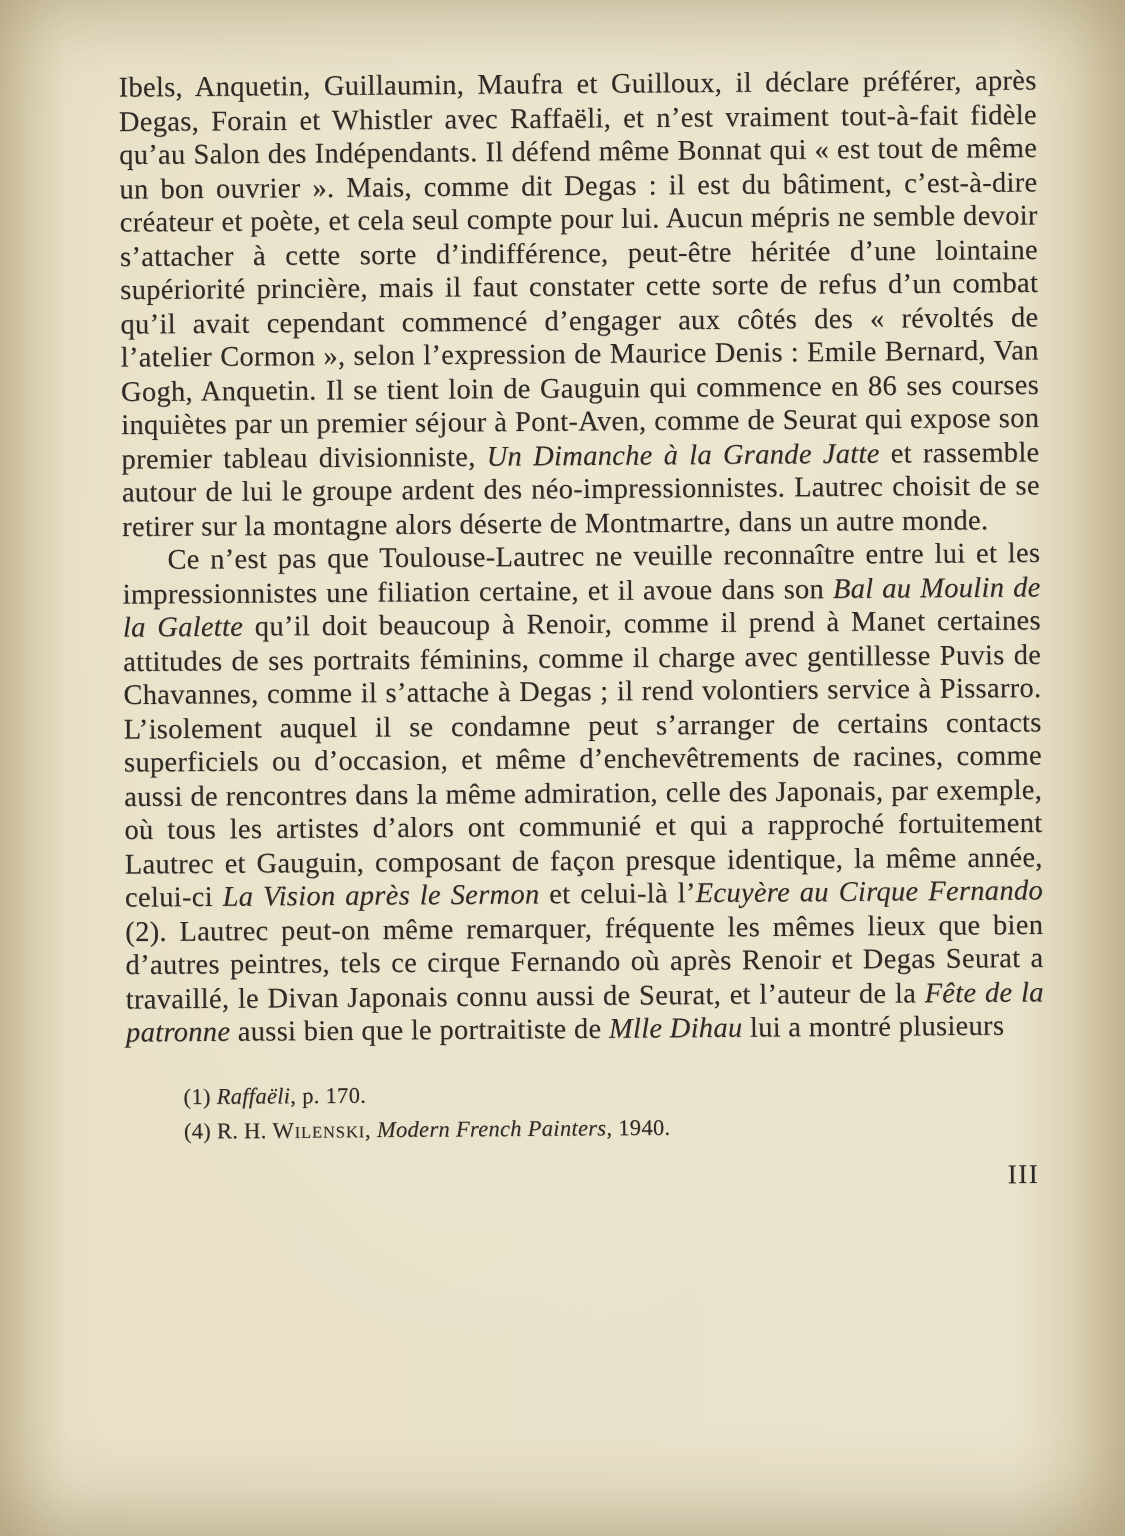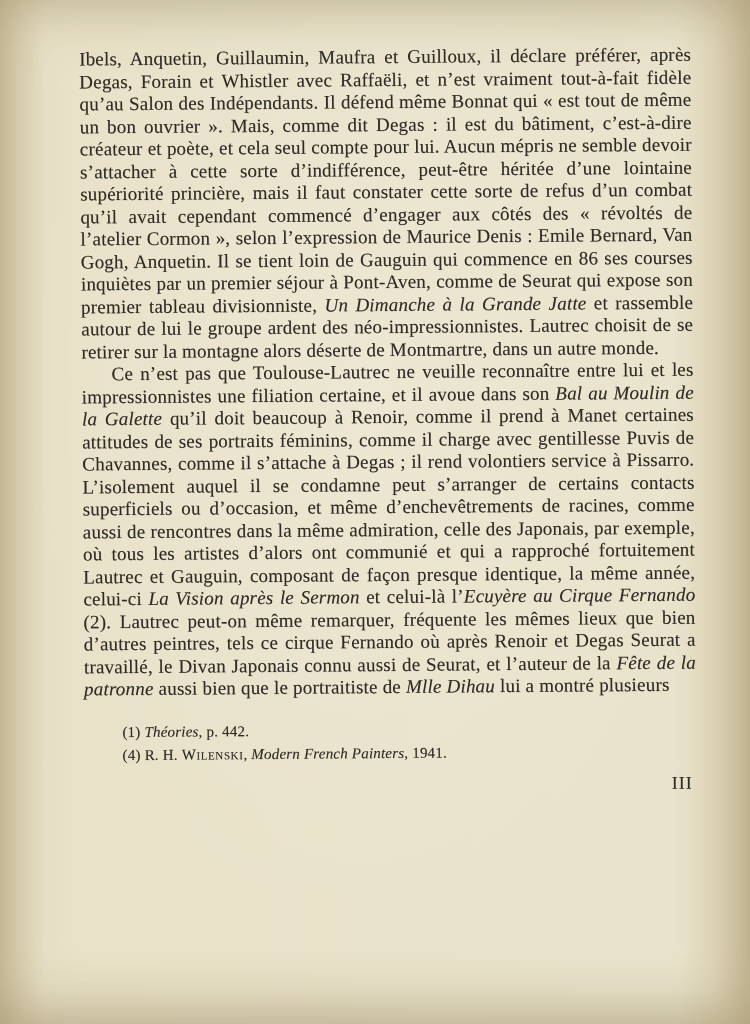--- a/index.html
+++ b/index.html
@@ -71,19 +71,19 @@
 
 <div class="vignette"></div>
 
 <div class="page-content">
 
   <p class="body-par"><span>Ibels, Anquetin, Guillaumin, Maufra et Guilloux, il déclare préférer, après Degas, Forain et Whistler avec Raffaëli, et n’est vraiment tout-à-fait fidèle qu’au Salon des Indépendants. Il défend même Bonnat qui « est tout de même un bon ouvrier ». Mais, comme dit Degas : il est du bâtiment, c’est-à-dire créateur et poète, et cela seul compte pour lui. Aucun mépris ne semble devoir s’attacher à cette sorte d’indifférence, peut-être héritée d’une lointaine supériorité princière, mais il faut constater cette sorte de refus d’un combat qu’il avait cependant commencé d’engager aux côtés des « révoltés de l’atelier Cormon », selon l’expression de Maurice Denis : Emile Bernard, Van Gogh, Anquetin. Il se tient loin de Gauguin qui commence en 86 ses courses inquiètes par un premier séjour à Pont-Aven, comme de Seurat qui expose son premier tableau divisionniste, </span><span class="italic">Un Dimanche à la Grande Jatte</span><span> et rassemble autour de lui le groupe ardent des néo-impressionnistes. Lautrec choisit de se retirer sur la montagne alors déserte de Montmartre, dans un autre monde.</span></p>
 
   <p class="body-par indented"><span>Ce n’est pas que Toulouse-Lautrec ne veuille reconnaître entre lui et les impressionnistes une filiation certaine, et il avoue dans son </span><span class="italic">Bal au Moulin de la Galette</span><span> qu’il doit beaucoup à Renoir, comme il prend à Manet certaines attitudes de ses portraits féminins, comme il charge avec gentillesse Puvis de Chavannes, comme il s’attache à Degas ; il rend volontiers service à Pissarro. L’isolement auquel il se condamne peut s’arranger de certains contacts superficiels ou d’occasion, et même d’enchevêtrements de racines, comme aussi de rencontres dans la même admiration, celle des Japonais, par exemple, où tous les artistes d’alors ont communié et qui a rapproché fortuitement Lautrec et Gauguin, composant de façon presque identique, la même année, celui-ci </span><span class="italic">La Vision après le Sermon</span><span> et celui-là l’</span><span class="italic">Ecuyère au Cirque Fernando</span><span> (2). Lautrec peut-on même remarquer, fréquente les mêmes lieux que bien d’autres peintres, tels ce cirque Fernando où après Renoir et Degas Seurat a travaillé, le Divan Japonais connu aussi de Seurat, et l’auteur de la </span><span class="italic">Fête de la patronne</span><span> aussi bien que le portraitiste de </span><span class="italic">Mlle Dihau</span><span> lui a montré plusieurs</span></p>
 
   <div class="footnotes">
-    <p class="footnote"><span>(1) </span><span class="italic">Théories</span><span>, p. 442.</span></p>
-    <p class="footnote"><span>(4) R. H. </span><span class="smallcaps">Wilenski</span><span>, </span><span class="italic">Modern French Painters</span><span>, 1941.</span></p>
+    <p class="footnote"><span>(1) </span><span class="italic">Raffaëli</span><span>, p. 170.</span></p>
+    <p class="footnote"><span>(4) R. H. </span><span class="smallcaps">Wilenski</span><span>, </span><span class="italic">Modern French Painters</span><span>, 1940.</span></p>
   </div>
 
   <div class="page-number">III</div>
 
 </div>
 
 </body></html>

